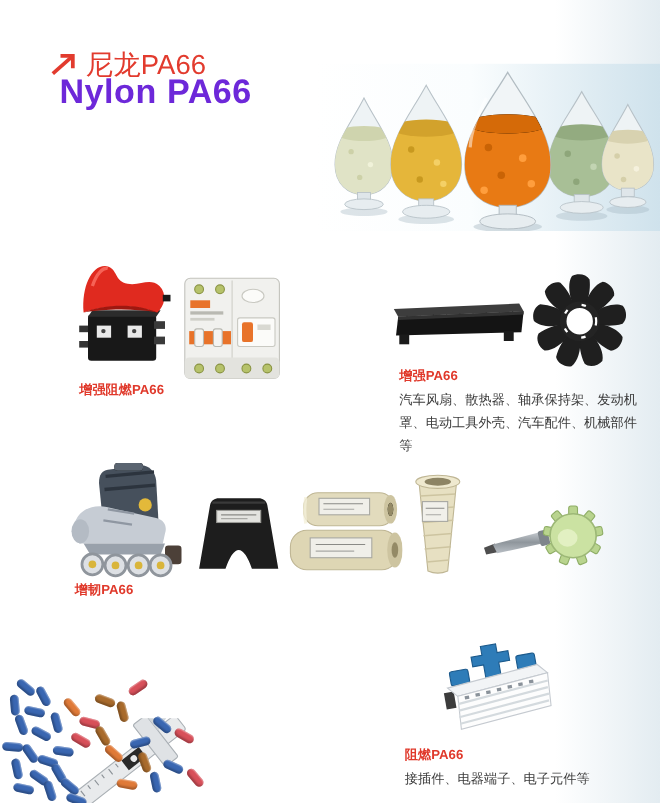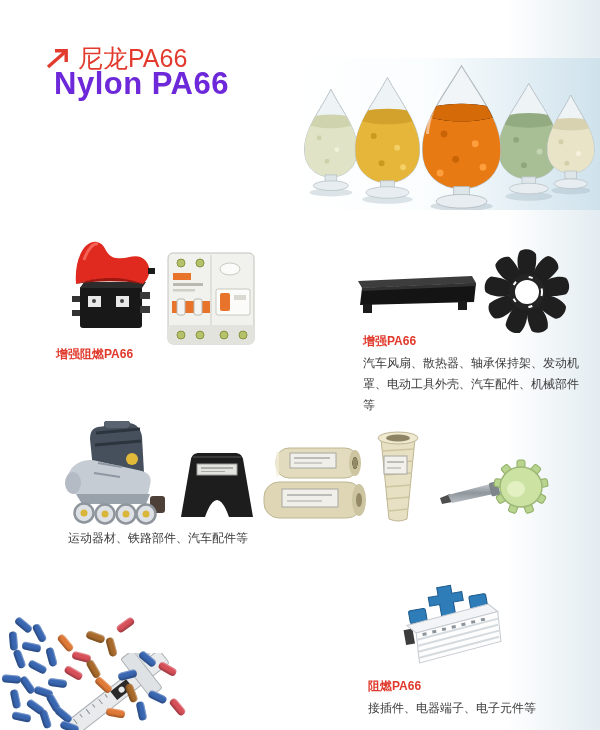--- a/index.html
+++ b/index.html
@@ -11,21 +11,21 @@
     background:linear-gradient(90deg,rgba(223,233,239,0) 0%,#e3ecf1 100%);}
   
   .title{left:54px;top:18px;font-size:31px;font-weight:bold;color:#6d28d9;letter-spacing:.5px;margin-top:48px;}
   .subtitle{left:44px;top:42px;display:flex;align-items:center;gap:7px;color:#e23b2e;font-size:25px;}
   
   .hero{left:288px;top:58px;width:312px;height:152px;
     background:linear-gradient(90deg,#ffffff 0%,#fafdfe 45%,#cfe2ec 100%);}
   
   .cap{font-size:12px;color:#3b3b3b;line-height:21px;}
   .cap .t{color:#e0392b;font-weight:bold;margin-bottom:4px;line-height:16px;}
-  .cap1{left:56px;top:346px;width:270px;}
+  .cap1{left:72px;top:346px;width:270px;}
   .cap2{left:363px;top:333px;width:224px;}
   .cap3{left:68px;top:528px;width:270px;}
   .cap4{left:368px;top:678px;width:240px;}
   
   .img{pointer-events:none;}
   
   .scatter{left:0;top:595px;width:210px;height:135px;overflow:hidden;}
   .pellet{position:absolute;width:19px;height:8px;border-radius:4px;box-shadow:inset 0 -2px 2px rgba(0,0,0,.25), inset 0 1px 1px rgba(255,255,255,.35);}
 </style>
 </head>
@@ -353,21 +353,21 @@
 </div>
 
 <div class="abs cap cap1">
   <div class="t">增强阻燃PA66</div>
 </div>
 <div class="abs cap cap2">
   <div class="t">增强PA66</div>
   <div>汽车风扇、散热器、轴承保持架、发动机罩、电动工具外壳、汽车配件、机械部件等</div>
 </div>
 <div class="abs cap cap3">
-  <div>运动器材、铁路部件、汽车配件等</div>
+  <div class="t">增韧PA66</div>
 </div>
 <div class="abs cap cap4">
   <div class="t">阻燃PA66</div>
   <div>接插件、电器端子、电子元件等</div>
 </div>
 
 <div class="abs scatter img" id="scatter">
   <svg class="abs" style="left:58px;top:58px;" width="130" height="80" viewBox="0 0 130 80">
     <g transform="rotate(-38 65 40)">
       <rect x="2" y="28" width="118" height="17" rx="3" fill="#e8eaec" stroke="#aab0b5"></rect>

